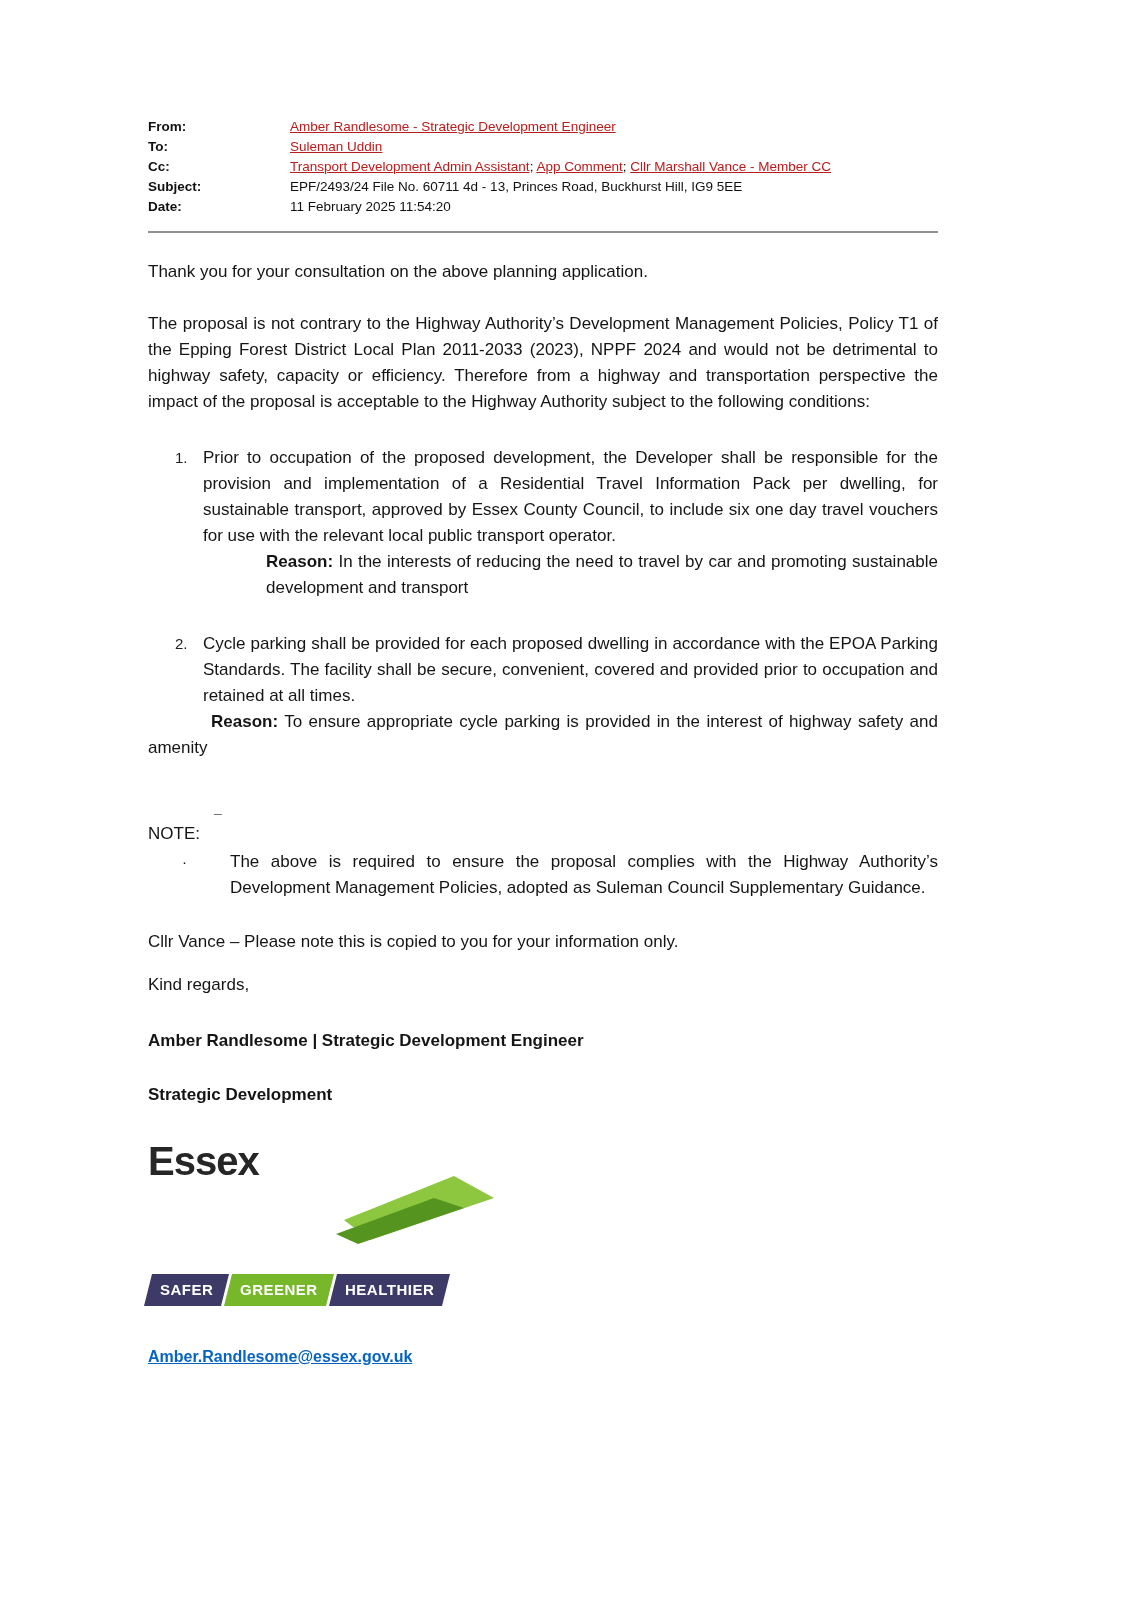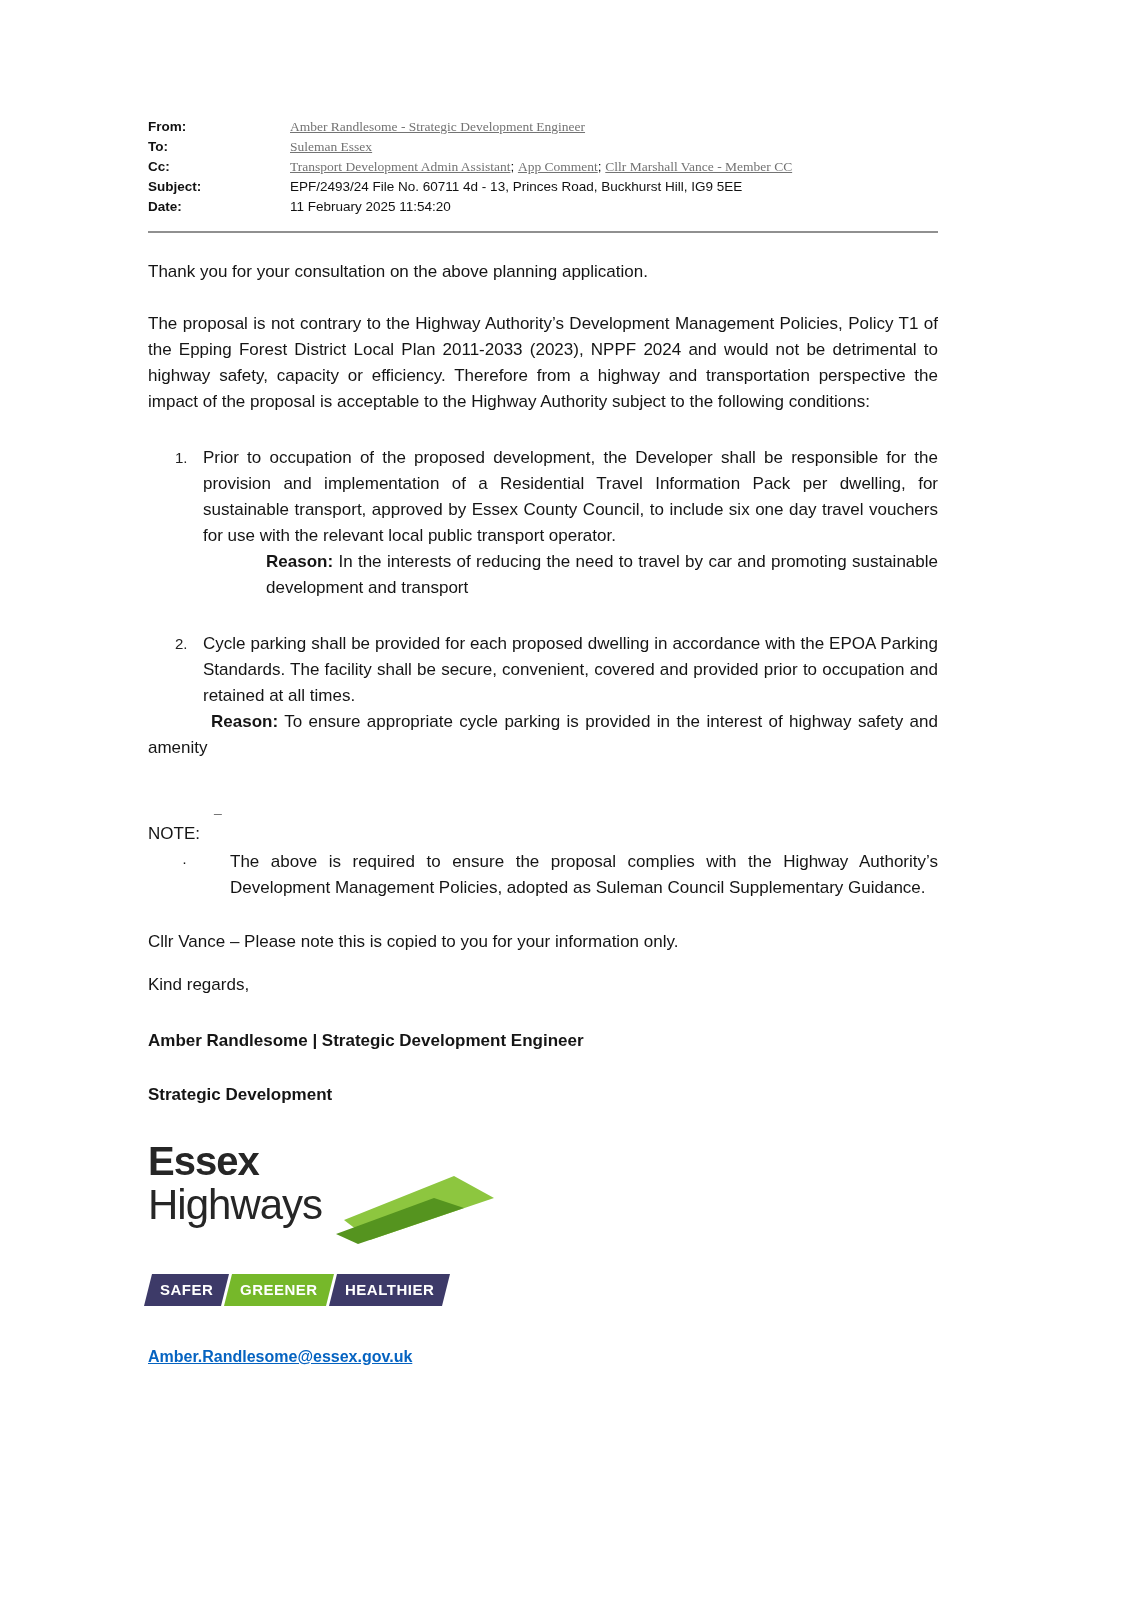--- a/index.html
+++ b/index.html
@@ -4,21 +4,21 @@
 <style>
   html,body{margin:0;padding:0;background:#ffffff;}
   body{width:1131px;min-height:1600px;font-family:"Liberation Sans","DejaVu Sans",sans-serif;color:#111111;}
   .page{box-sizing:border-box;width:1109px;min-height:1600px;padding:117px 171px 60px 148px;background:#ffffff;}
 
   
   .email-header{font-size:13.5px;line-height:20px;}
   .hdr-row{display:flex;}
   .hdr-label{width:142px;font-weight:bold;color:#111;flex:0 0 142px;}
   .hdr-value{flex:1;color:#111;}
-  a.hdr-link{color:#737373;text-decoration:underline;cursor:pointer;font-family:Liberation Serif, serif;}
+  a.hdr-link{color:#b91c1c;text-decoration:underline;cursor:pointer;}
   .hdr-sep{color:#111;}
   .header-rule{border:none;border-top:2px solid #909090;margin:14px 0 0 0;}
 
   
   .email-body{font-size:17px;line-height:26px;color:#151515;}
   .para{margin:26px 0 0 0;}
   .justify{text-align:justify;}
 
   .cond{display:flex;margin-top:30px;}
   .cond-num{flex:0 0 28px;margin-left:27px;font-size:15px;line-height:26px;color:#222;}
@@ -60,21 +60,21 @@
 
 <div class="page">
 
   <div class="email-header">
     <div class="hdr-row">
       <span class="hdr-label">From:</span>
       <span class="hdr-value"><a class="hdr-link">Amber Randlesome - Strategic Development Engineer</a></span>
     </div>
     <div class="hdr-row">
       <span class="hdr-label">To:</span>
-      <span class="hdr-value"><a class="hdr-link">Suleman Essex</a></span>
+      <span class="hdr-value"><a class="hdr-link">Suleman Uddin</a></span>
     </div>
     <div class="hdr-row">
       <span class="hdr-label">Cc:</span>
       <span class="hdr-value">
         <a class="hdr-link">Transport Development Admin Assistant</a><span class="hdr-sep">; </span><a class="hdr-link">App Comment</a><span class="hdr-sep">; </span><a class="hdr-link">Cllr Marshall Vance - Member CC</a>
       </span>
     </div>
     <div class="hdr-row">
       <span class="hdr-label">Subject:</span>
       <span class="hdr-value">EPF/2493/24 File No. 60711 4d - 13, Princes Road, Buckhurst Hill, IG9 5EE</span>
@@ -119,21 +119,20 @@
     </div>
 
     <p class="cllr-line">Cllr Vance – Please note this is copied to you for your information only.</p>
     <p class="signoff">Kind regards,</p>
 
     <p class="sig-name">Amber Randlesome | Strategic Development Engineer</p>
     <p class="sig-dept">Strategic Development</p>
 
     <div class="logo">
       <div class="logo-essex">Essex</div>
-      <div class="logo-highways">Highways</div>
       <svg class="logo-swoosh" viewBox="0 0 160 70" xmlns="http://www.w3.org/2000/svg">
         <polygon points="8,46 118,2 158,24 34,66" fill="#8dc63f"></polygon>
         <polygon points="0,60 98,24 128,34 22,70" fill="#55941f"></polygon>
       </svg>
     </div>
 
     <div class="banner">
       <div class="banner-seg seg-navy"><span>SAFER</span></div>
       <div class="banner-seg seg-green"><span>GREENER</span></div>
       <div class="banner-seg seg-navy"><span>HEALTHIER</span></div>

